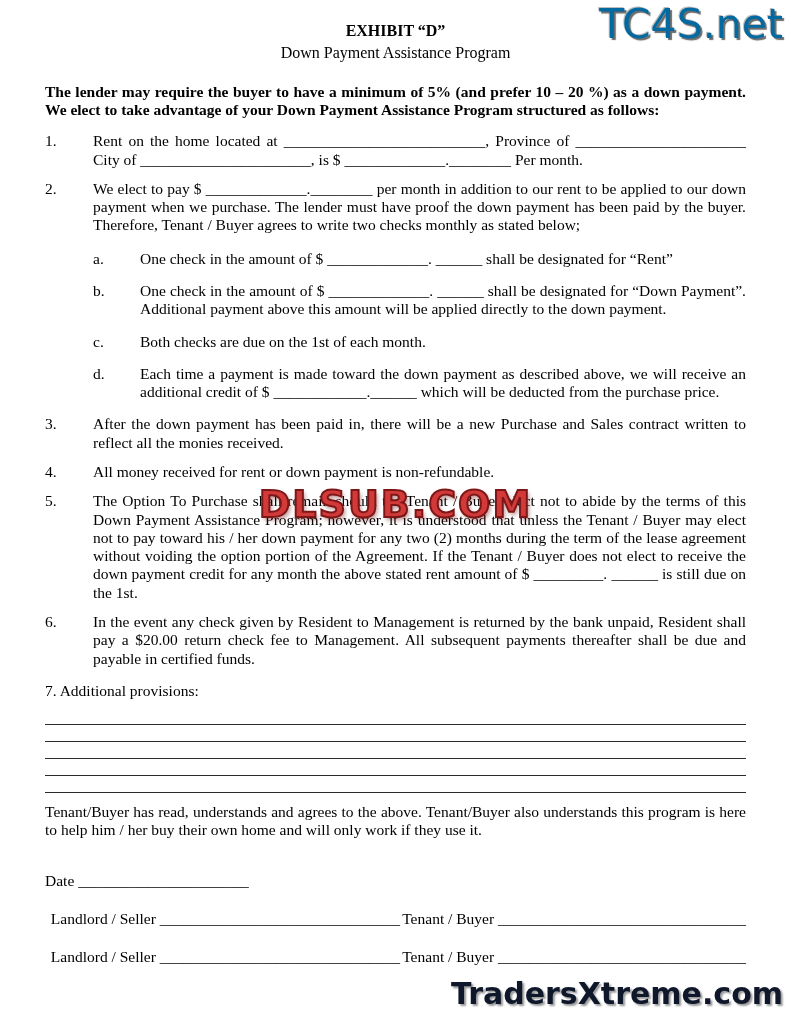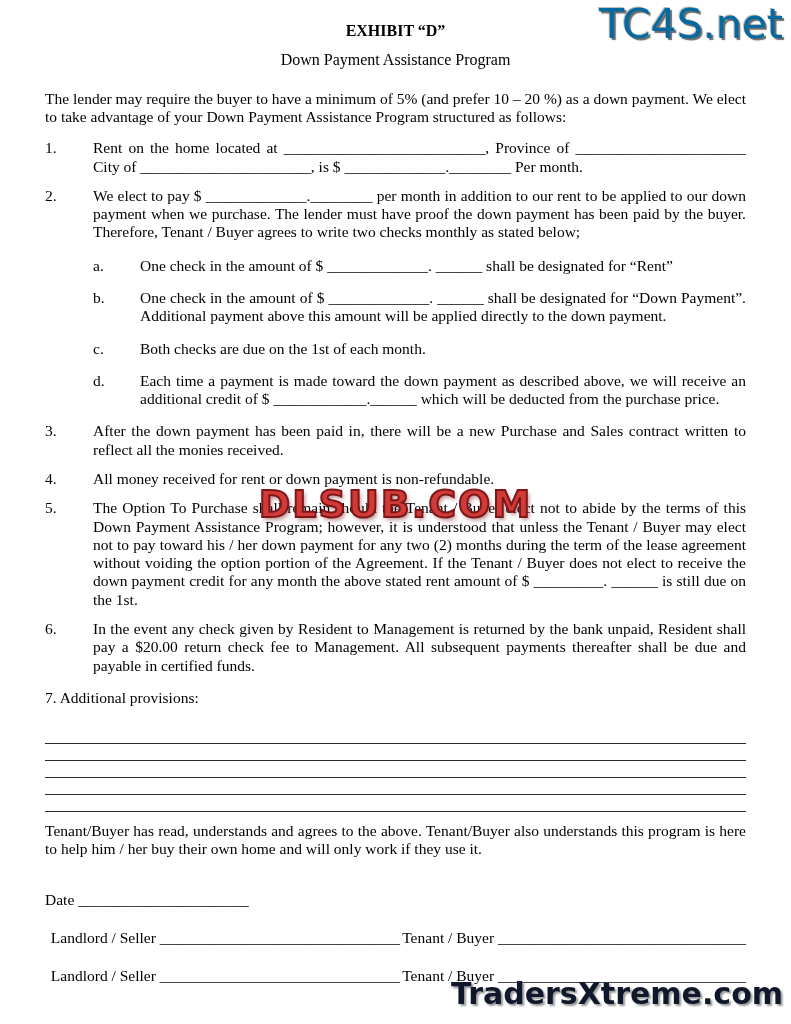--- a/index.html
+++ b/index.html
@@ -14,45 +14,46 @@
     font-family: "Liberation Serif", serif;
     font-size: 15.5px;
     line-height: 1.18;
     color: #000000;
     overflow: hidden;
   }
   .title {
     text-align: center;
     font-weight: bold;
     font-size: 16px;
-    margin: 10px 0 10px 0;
+    margin: 10px 0 3px 0;
   }
   .subtitle {
     text-align: center;
     font-size: 16px;
     margin: 0 0 20px 0;
   }
   .para {
     text-align: justify;
     margin: 0 0 13px 0;
+    font-weight: bold;
   }
   .item {
     display: grid;
     grid-template-columns: 48px 1fr;
     margin: 0 0 11px 0;
   }
   .item .txt { text-align: justify; }
   .subitems { margin-left: 48px; margin-top: 15px; }
   .sub {
     display: grid;
     grid-template-columns: 47px 1fr;
     margin: 0 0 14px 0;
   }
   .sub .txt { text-align: justify; }
-  .prov-head { margin: 14px 0 20px 0; }
+  .prov-head { margin: 14px 0 8px 0; }
   .lines { margin: 0 0 10px 0; }
   .blank-line {
     height: 16px;
     border-bottom: 1px solid #2b2b2b;
   }
   .closing { text-align: justify; margin: 10px 0 16px 0; }
   .date-line { margin: 32px 0 0 0; }
   .sigrow { display: flex; margin-top: 20px; white-space: nowrap; text-align: right; }
   .sigrow .sig-left { width: 355px; }
   .sigrow .sig-right { flex: 1; }

